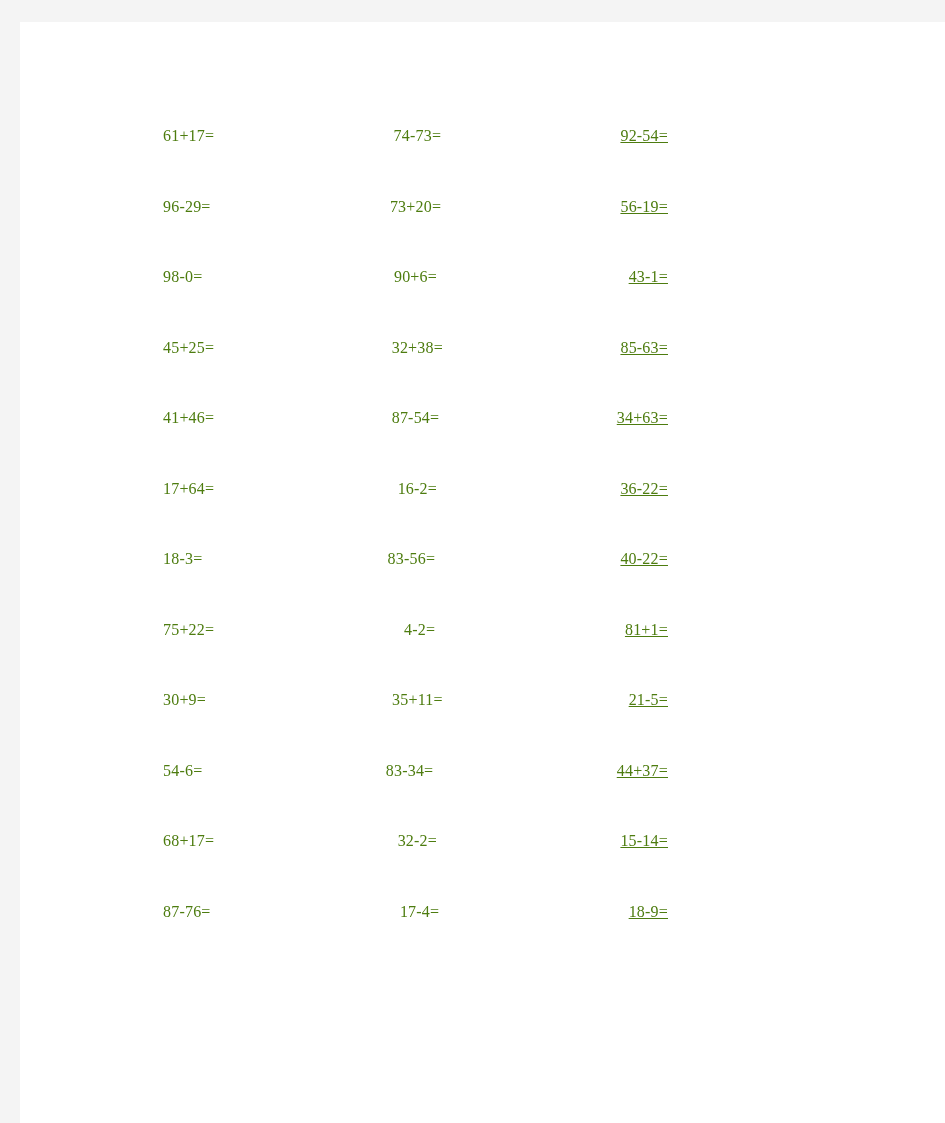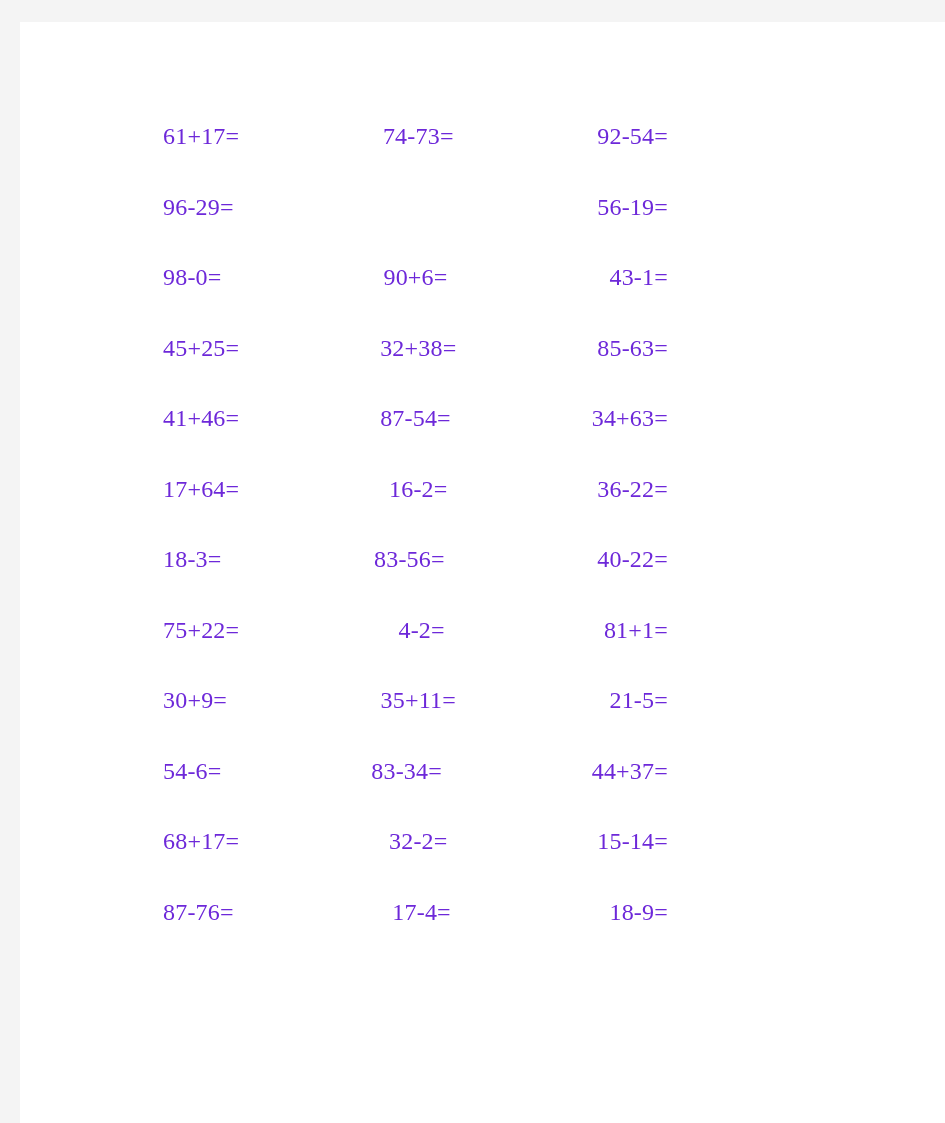--- a/index.html
+++ b/index.html
@@ -45,48 +45,49 @@
   .problem-row {
     display: flex;
     justify-content: space-between;
     align-items: baseline;
     height: 70.5px;
     line-height: 70.5px;
     white-space: nowrap;
   }
 
   .problem-cell {
-    font-size: 24px;
-    color: #6d28d9;
+    font-size: 16px;
+    color: #4d7c0f;
     letter-spacing: 0.2px;
     -webkit-font-smoothing: antialiased;
   }
 
   
   .problem-row > .problem-cell:nth-child(1) { text-align: left; }
   .problem-row > .problem-cell:nth-child(2) { text-align: right; }
-  .problem-row > .problem-cell:nth-child(3) { text-align: right; }
+  .problem-row > .problem-cell:nth-child(3) { text-align: right; text-decoration: underline; }
 </style>
 </head>
 <body>
 
 <div id="page-backdrop"></div>
 
 <div id="document-page">
 
   <div id="worksheet">
 
     <div class="problem-row">
       <span class="problem-cell">61+17=</span>
       <span class="problem-cell">74-73=</span>
       <span class="problem-cell">92-54=</span>
     </div>
 
     <div class="problem-row">
       <span class="problem-cell">96-29=</span>
+      <span class="problem-cell">73+20=</span>
       <span class="problem-cell">56-19=</span>
     </div>
 
     <div class="problem-row">
       <span class="problem-cell">98-0=</span>
       <span class="problem-cell">90+6=</span>
       <span class="problem-cell">43-1=</span>
     </div>
 
     <div class="problem-row">

